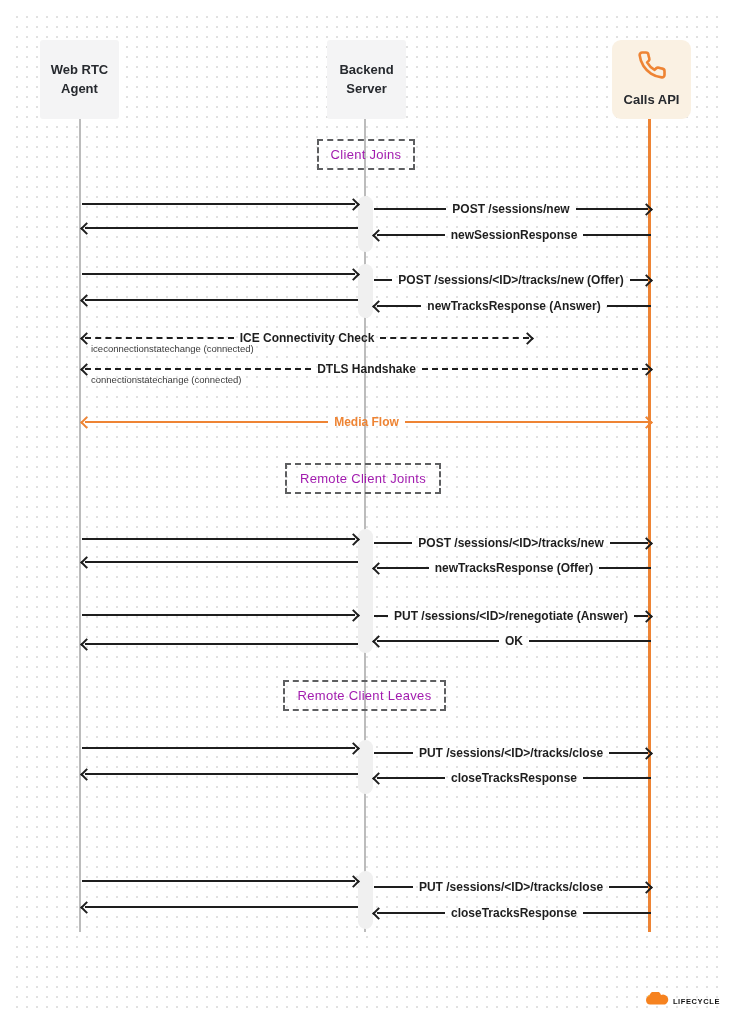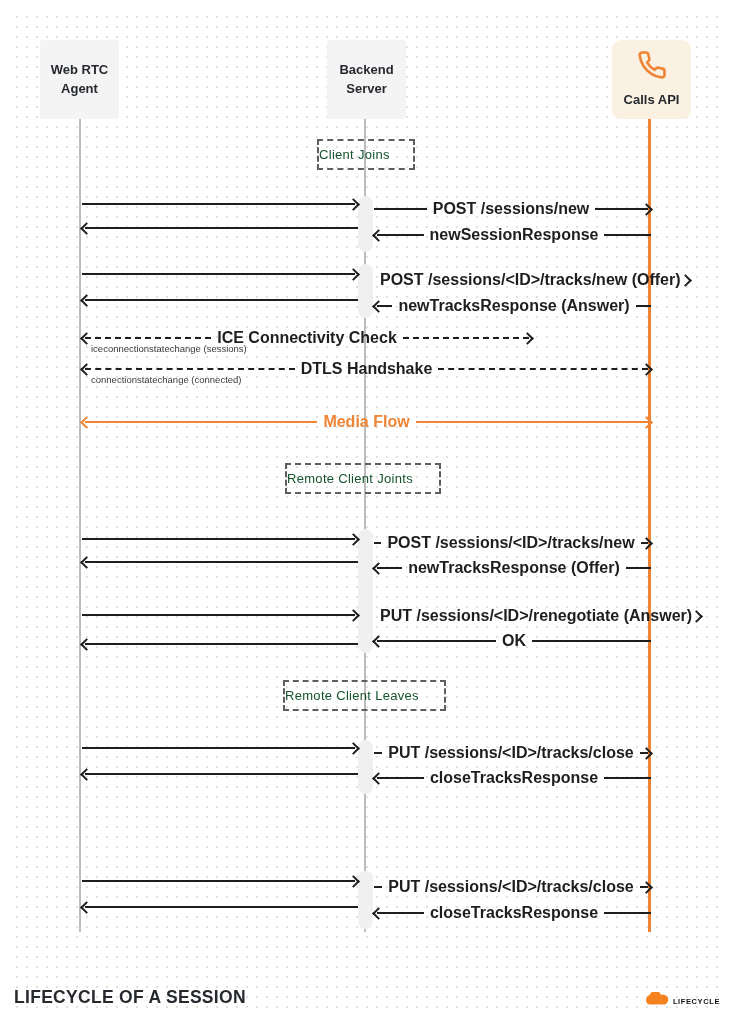--- a/index.html
+++ b/index.html
@@ -30,31 +30,31 @@
     display:flex; flex-direction:column; align-items:center; justify-content:center;
     text-align:center;
   }
   .abox .albl{ font-weight:700; font-size:13px; line-height:1.45; color:#26292e; white-space:pre-line; }
   .abox.calls{ background:#faf1e3; border-radius:9px; }
   .abox.calls .albl{ margin-top:7px; }
 
   
   .phase{
     position:absolute; border:2px dashed #5d5e60;
-    display:flex; align-items:center; justify-content:flex-start;
-    font-size:13px; color:#14532d; letter-spacing:.3px; white-space:nowrap;
+    display:flex; align-items:center; justify-content:center;
+    font-size:13px; color:#a21caf; letter-spacing:.3px; white-space:nowrap;
     font-weight:500;
   }
 
   
   :root{ --ink:#1e1e1e; --accent:#ee8434; }
   .arrow{ position:absolute; height:14px; display:flex; align-items:center; }
   .ln{ flex:1 1 0; min-width:0; height:0; border-top:2.6px solid var(--ink); }
   .ln.dash{ border-top-style:dashed; }
-  .lbl{ flex:0 0 auto; font-weight:700; font-size:16px; color:var(--ink); padding:0 6px; white-space:nowrap; }
+  .lbl{ flex:0 0 auto; font-weight:700; font-size:12px; color:var(--ink); padding:0 6px; white-space:nowrap; }
   .hr{ flex:0 0 auto; width:9px; height:9px; border-top:2.6px solid var(--ink); border-right:2.6px solid var(--ink); transform:rotate(45deg); margin-left:-6px; }
   .hl{ flex:0 0 auto; width:9px; height:9px; border-top:2.6px solid var(--ink); border-left:2.6px solid var(--ink); transform:rotate(-45deg); margin-right:-6px; }
   .arrow.orange .ln{ border-color:var(--accent); }
   .arrow.orange .lbl{ color:var(--accent); }
   .arrow.orange .hr{ border-color:var(--accent); }
   .arrow.orange .hl{ border-color:var(--accent); }
 
   
   .sub{ position:absolute; font-size:9.5px; color:#3a3a3a; white-space:nowrap; }
 
@@ -148,21 +148,21 @@
       <i class="ln"></i>
   </div>
 
   <div class="arrow" style="left:82px;top:331px;width:450px">
     <i class="hl"></i>
       <i class="ln dash"></i>
       <b class="lbl">ICE Connectivity Check</b>
       <i class="ln dash"></i>
       <i class="hr"></i>
   </div>
-  <div class="sub" style="left:91px;top:343px">iceconnectionstatechange (sessions)</div>
+  <div class="sub" style="left:91px;top:343px">iceconnectionstatechange (connected)</div>
 
   <div class="arrow" style="left:82px;top:362px;width:569px">
     <i class="hl"></i>
       <i class="ln dash"></i>
       <b class="lbl">DTLS Handshake</b>
       <i class="ln dash"></i>
       <i class="hr"></i>
   </div>
   <div class="sub" style="left:91px;top:374px">connectionstatechange (connected)</div>
 
@@ -251,21 +251,20 @@
     <i class="hl"></i>
       <i class="ln"></i>
   </div>
   <div class="arrow" style="left:374px;top:906px;width:277px">
     <i class="hl"></i>
       <i class="ln"></i>
       <b class="lbl">closeTracksResponse</b>
       <i class="ln"></i>
   </div>
 
-  <div class="title">LIFECYCLE OF A SESSION</div>
   <div class="brand">
     <span>
       <svg width="26" height="14" viewBox="0 0 48 24">
         <circle cx="13" cy="11" r="7.5" fill="#fbad41"></circle>
         <path fill="#f6821f" d="M11.5 22a7.5 7.5 0 0 1-1.4-14.9A11 11 0 0 1 31.4 4.6 8.8 8.8 0 0 1 39 22z"></path>
       </svg>
     </span>
     <span class="btxt">LIFECYCLE</span>
   </div>
 </div>

